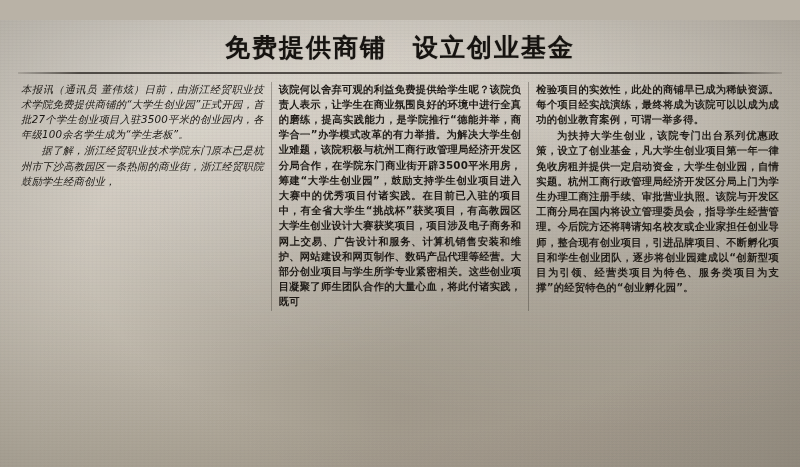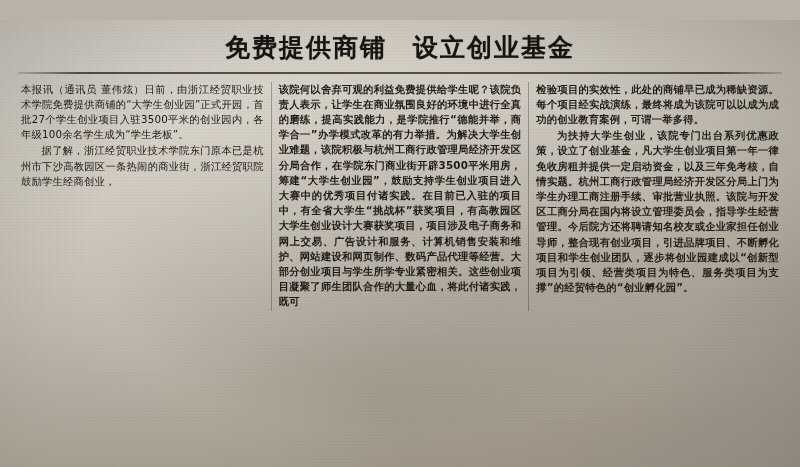--- a/index.html
+++ b/index.html
@@ -105,21 +105,21 @@
     font-size: 10.3px;
     line-height: 15.2px;
     color: #1d1a16;
     text-align: justify;
     text-justify: inter-character;
     text-indent: 2em;
     letter-spacing: 0.2px;
   }
   .col p.noindent { text-indent: 0; }
   
-  .col:nth-child(1) p { color: #1b1814; }
+  .col:nth-child(1) p { color: #1b1814; font-style: italic; }
   .col:nth-child(2) p { color: #201c18; }
   .col:nth-child(3) p { color: #231f1a; }
 </style>
 </head>
 <body>
 
 <div id="paper">
 
   <div class="masthead">
     <div class="kicker">
@@ -135,20 +135,20 @@
       <p class="noindent">本报讯（通讯员 董伟炫）日前，由浙江经贸职业技术学院免费提供商铺的“大学生创业园”正式开园，首批27个学生创业项目入驻3500平米的创业园内，各年级100余名学生成为“学生老板”。</p>
       <p>据了解，浙江经贸职业技术学院东门原本已是杭州市下沙高教园区一条热闹的商业街，浙江经贸职院鼓励学生经商创业，</p>
     </div>
 
     <div class="col">
       <p class="noindent">该院何以舍弃可观的利益免费提供给学生呢？该院负责人表示，让学生在商业氛围良好的环境中进行全真的磨练，提高实践能力，是学院推行“德能并举，商学合一”办学模式改革的有力举措。为解决大学生创业难题，该院积极与杭州工商行政管理局经济开发区分局合作，在学院东门商业街开辟3500平米用房，筹建“大学生创业园”，鼓励支持学生创业项目进入大赛中的优秀项目付诸实践。在目前已入驻的项目中，有全省大学生“挑战杯”获奖项目，有高教园区大学生创业设计大赛获奖项目，项目涉及电子商务和网上交易、广告设计和服务、计算机销售安装和维护、网站建设和网页制作、数码产品代理等经营。大部分创业项目与学生所学专业紧密相关。这些创业项目凝聚了师生团队合作的大量心血，将此付诸实践，既可</p>
     </div>
 
     <div class="col">
       <p class="noindent">检验项目的实效性，此处的商铺早已成为稀缺资源。每个项目经实战演练，最终将成为该院可以以成为成功的创业教育案例，可谓一举多得。</p>
-      <p>为扶持大学生创业，该院专门出台系列优惠政策，设立了创业基金，凡大学生创业项目第一年一律免收房租并提供一定启动资金，以及三年免考核，自情实题。杭州工商行政管理局经济开发区分局上门为学生办理工商注册手续、审批营业执照。该院与开发区工商分局在国内将设立管理委员会，指导学生经营管理。今后院方还将聘请知名校友或企业家担任创业导师，整合现有创业项目，引进品牌项目、不断孵化项目和学生创业团队，逐步将创业园建成以“创新型项目为引领、经营类项目为特色、服务类项目为支撑”的经贸特色的“创业孵化园”。</p>
+      <p>为扶持大学生创业，该院专门出台系列优惠政策，设立了创业基金，凡大学生创业项目第一年一律免收房租并提供一定启动资金，大学生创业园，自情实题。杭州工商行政管理局经济开发区分局上门为学生办理工商注册手续、审批营业执照。该院与开发区工商分局在国内将设立管理委员会，指导学生经营管理。今后院方还将聘请知名校友或企业家担任创业导师，整合现有创业项目，引进品牌项目、不断孵化项目和学生创业团队，逐步将创业园建成以“创新型项目为引领、经营类项目为特色、服务类项目为支撑”的经贸特色的“创业孵化园”。</p>
     </div>
 
   </div>
 
   <div id="grain"></div>
   <div id="vignette"></div>
 </div>
 
 </body></html>

